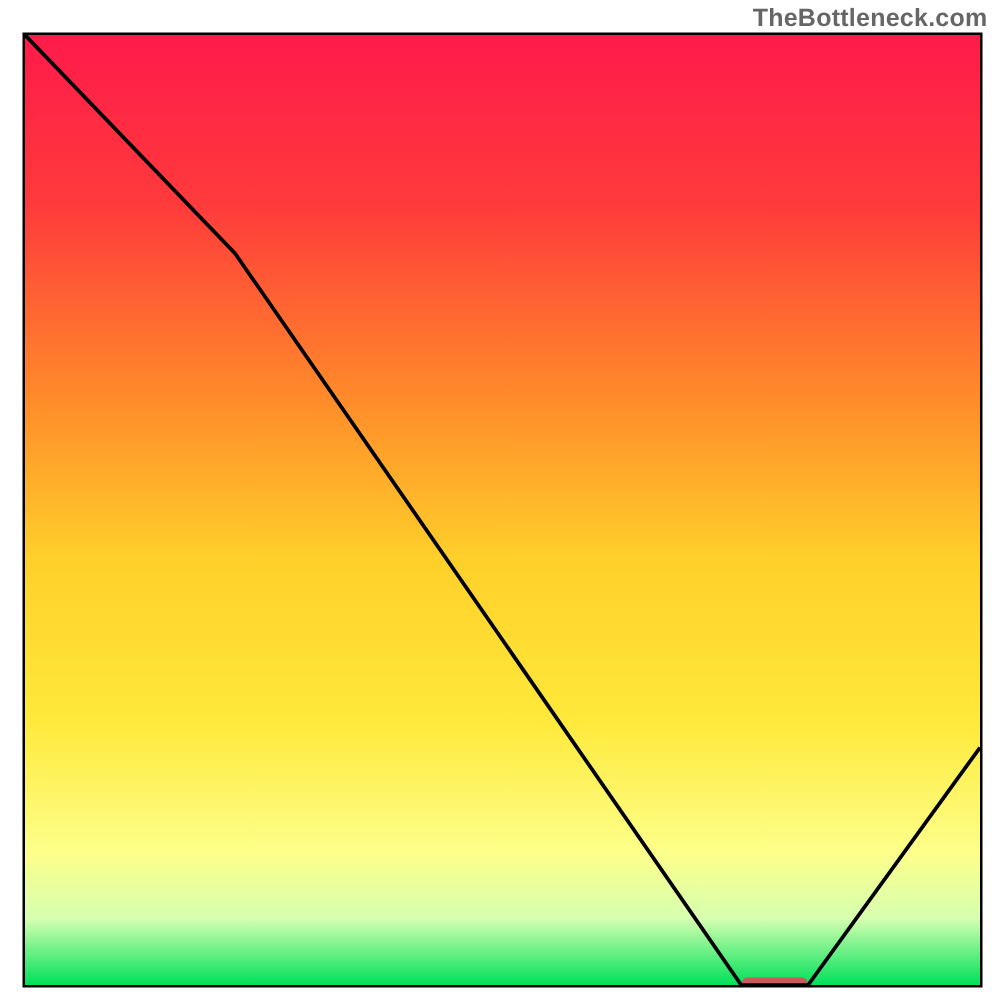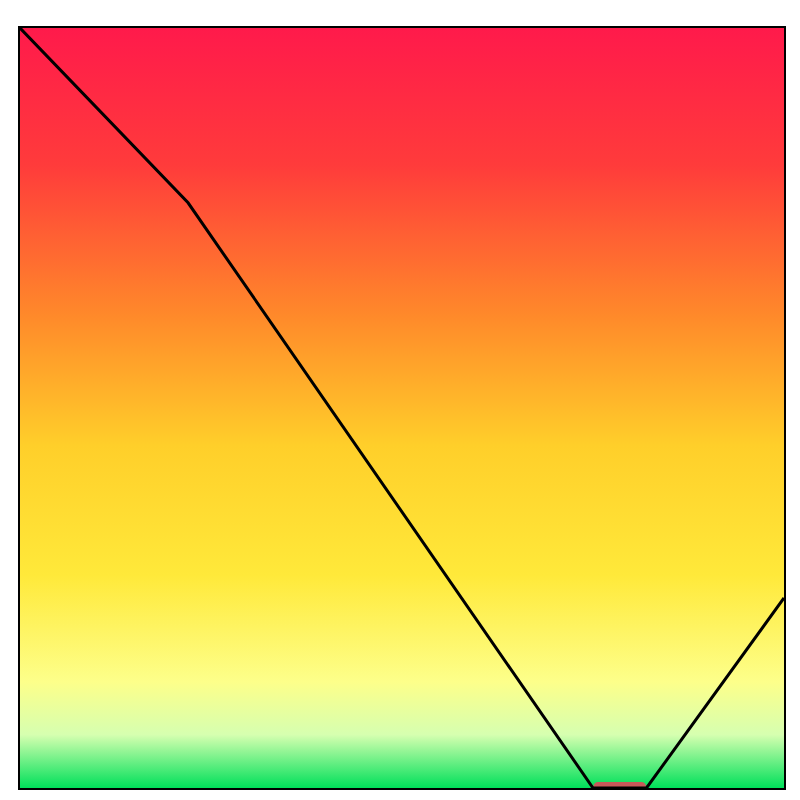--- a/index.html
+++ b/index.html
@@ -39,20 +39,21 @@
   svg.plot {
     display: block;
     width: 100%;
     height: 100%;
   }
 </style>
 </head>
 <body>
 
 <div class="stage">
+  <div class="watermark">TheBottleneck.com</div>
 
   <div class="plot-wrap">
     <svg class="plot" viewBox="0 0 100 100" preserveAspectRatio="none">
       <defs>
         <linearGradient id="bg-grad" x1="0" y1="0" x2="0" y2="1">
         <stop offset="0%" stop-color="#ff1a4b"></stop>
             <stop offset="18%" stop-color="#ff3b3b"></stop>
             <stop offset="38%" stop-color="#ff8a2a"></stop>
             <stop offset="55.00000000000001%" stop-color="#ffcf2a"></stop>
             <stop offset="72%" stop-color="#ffe93a"></stop>

